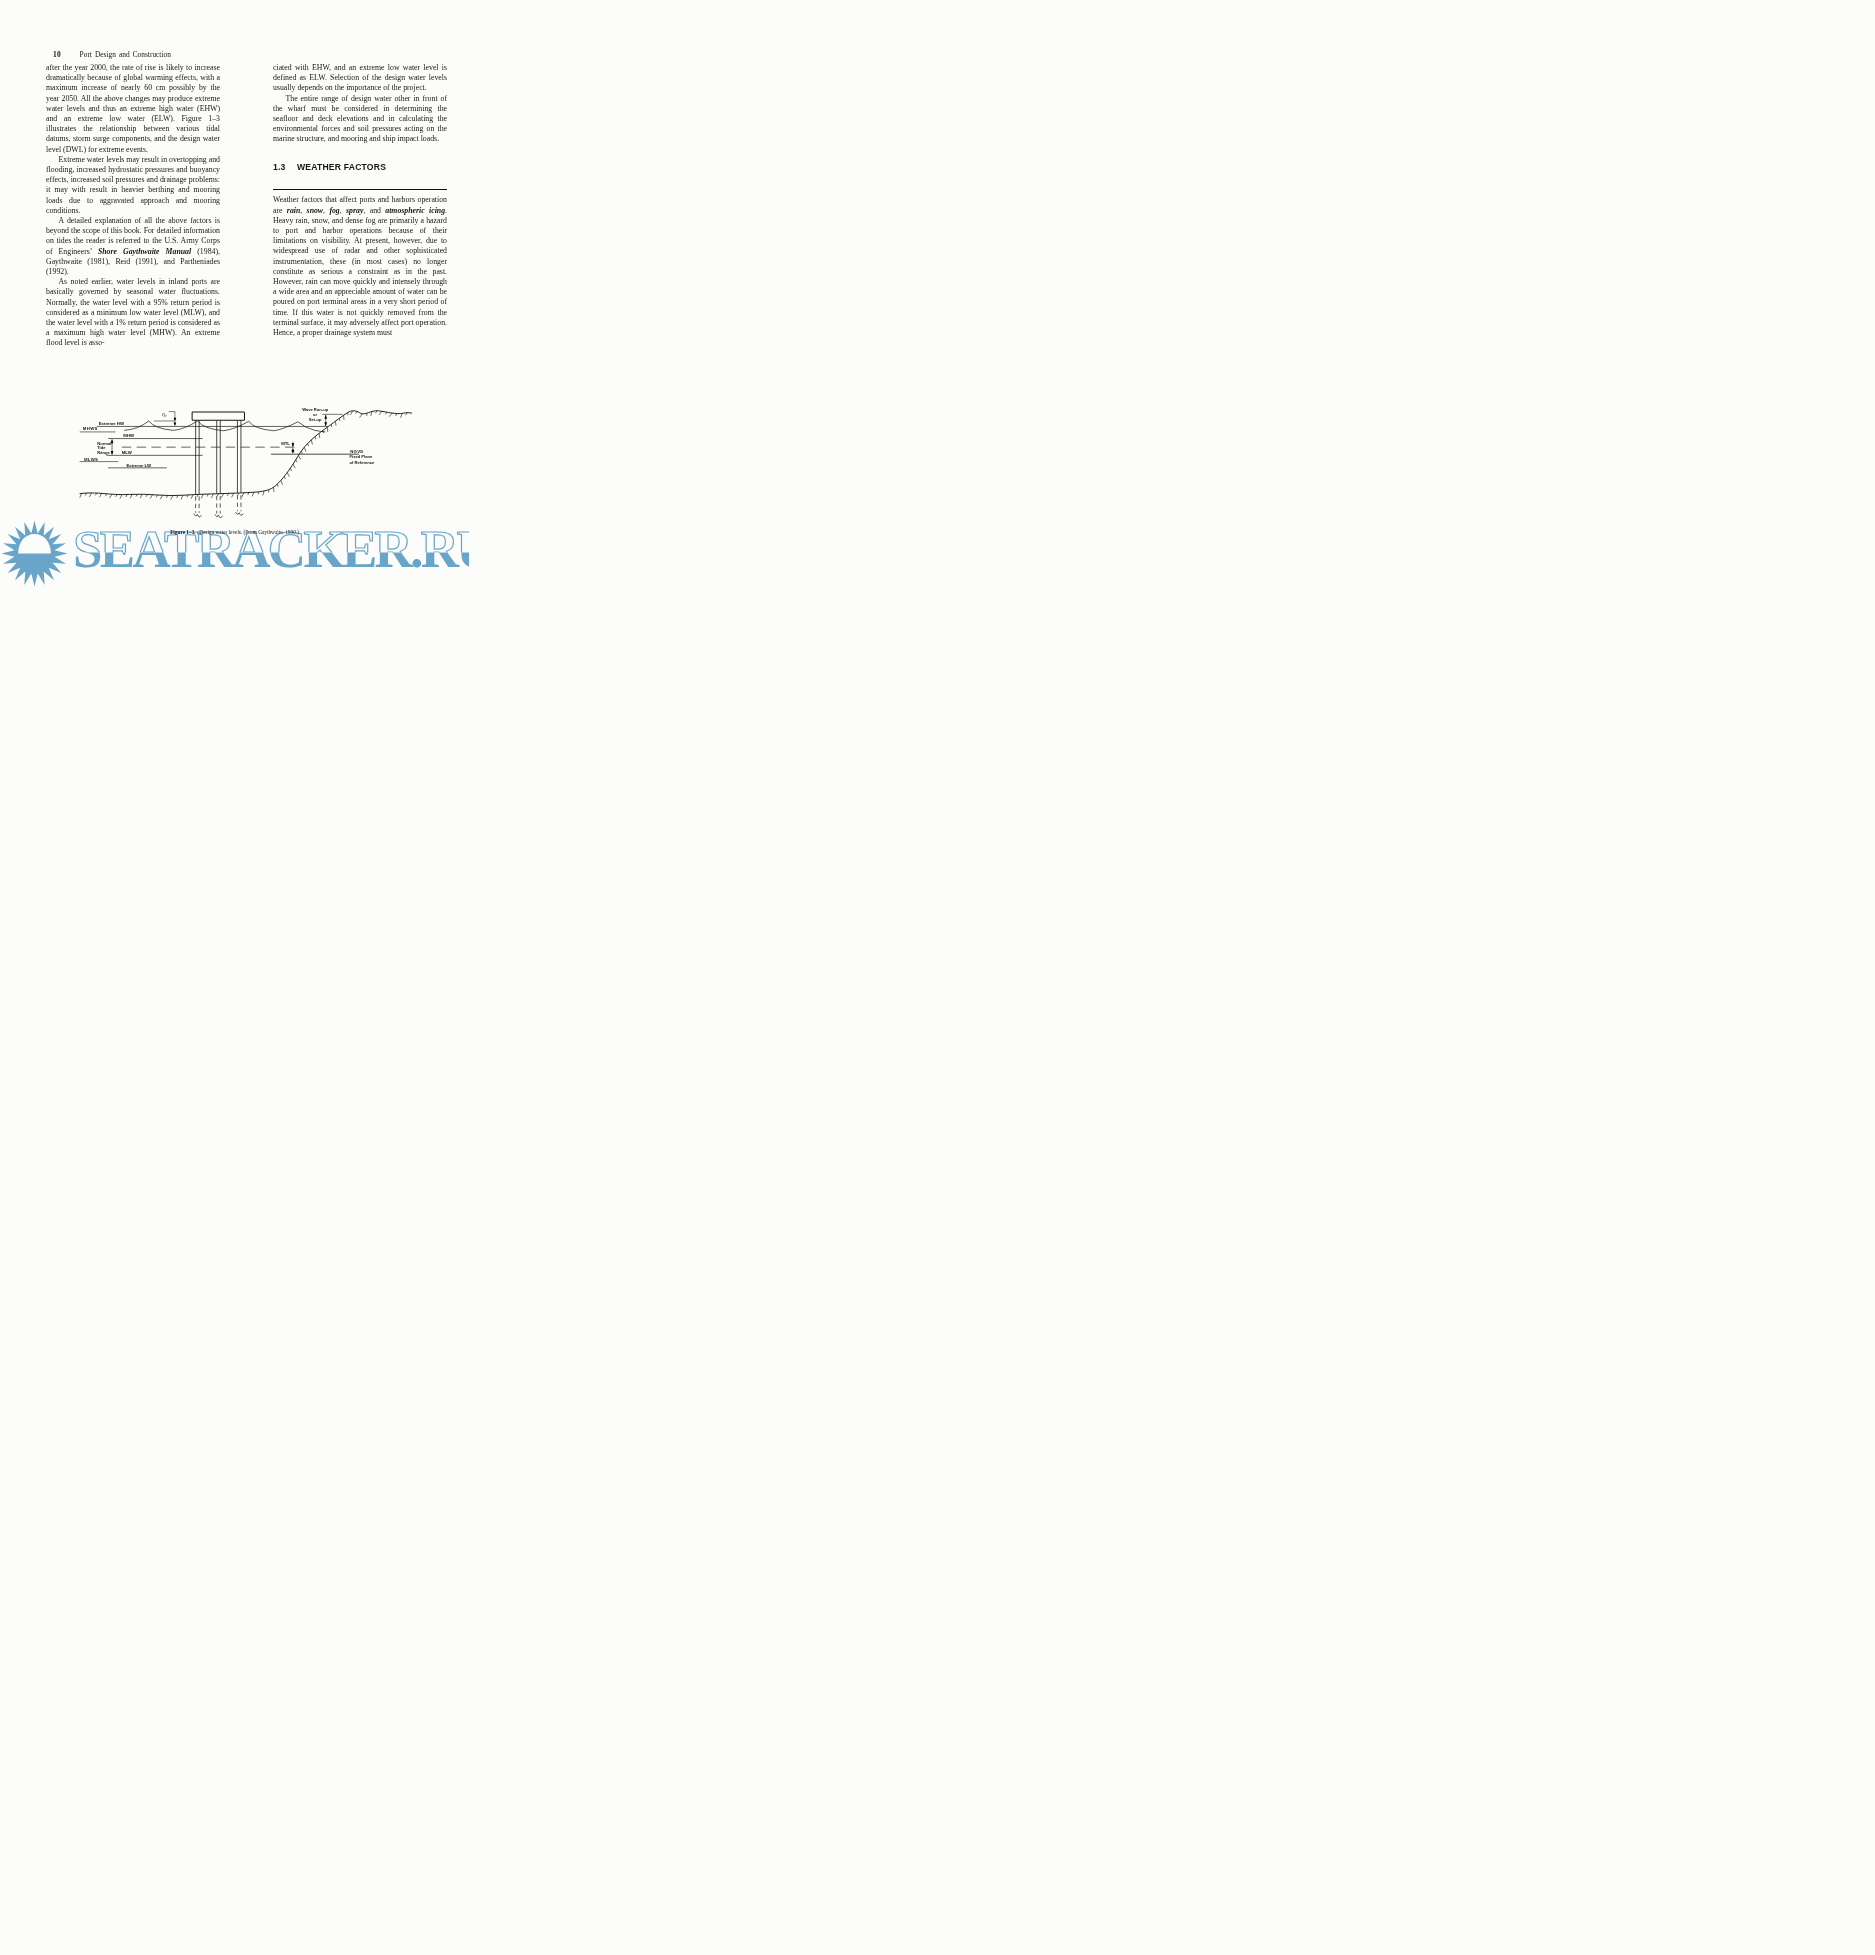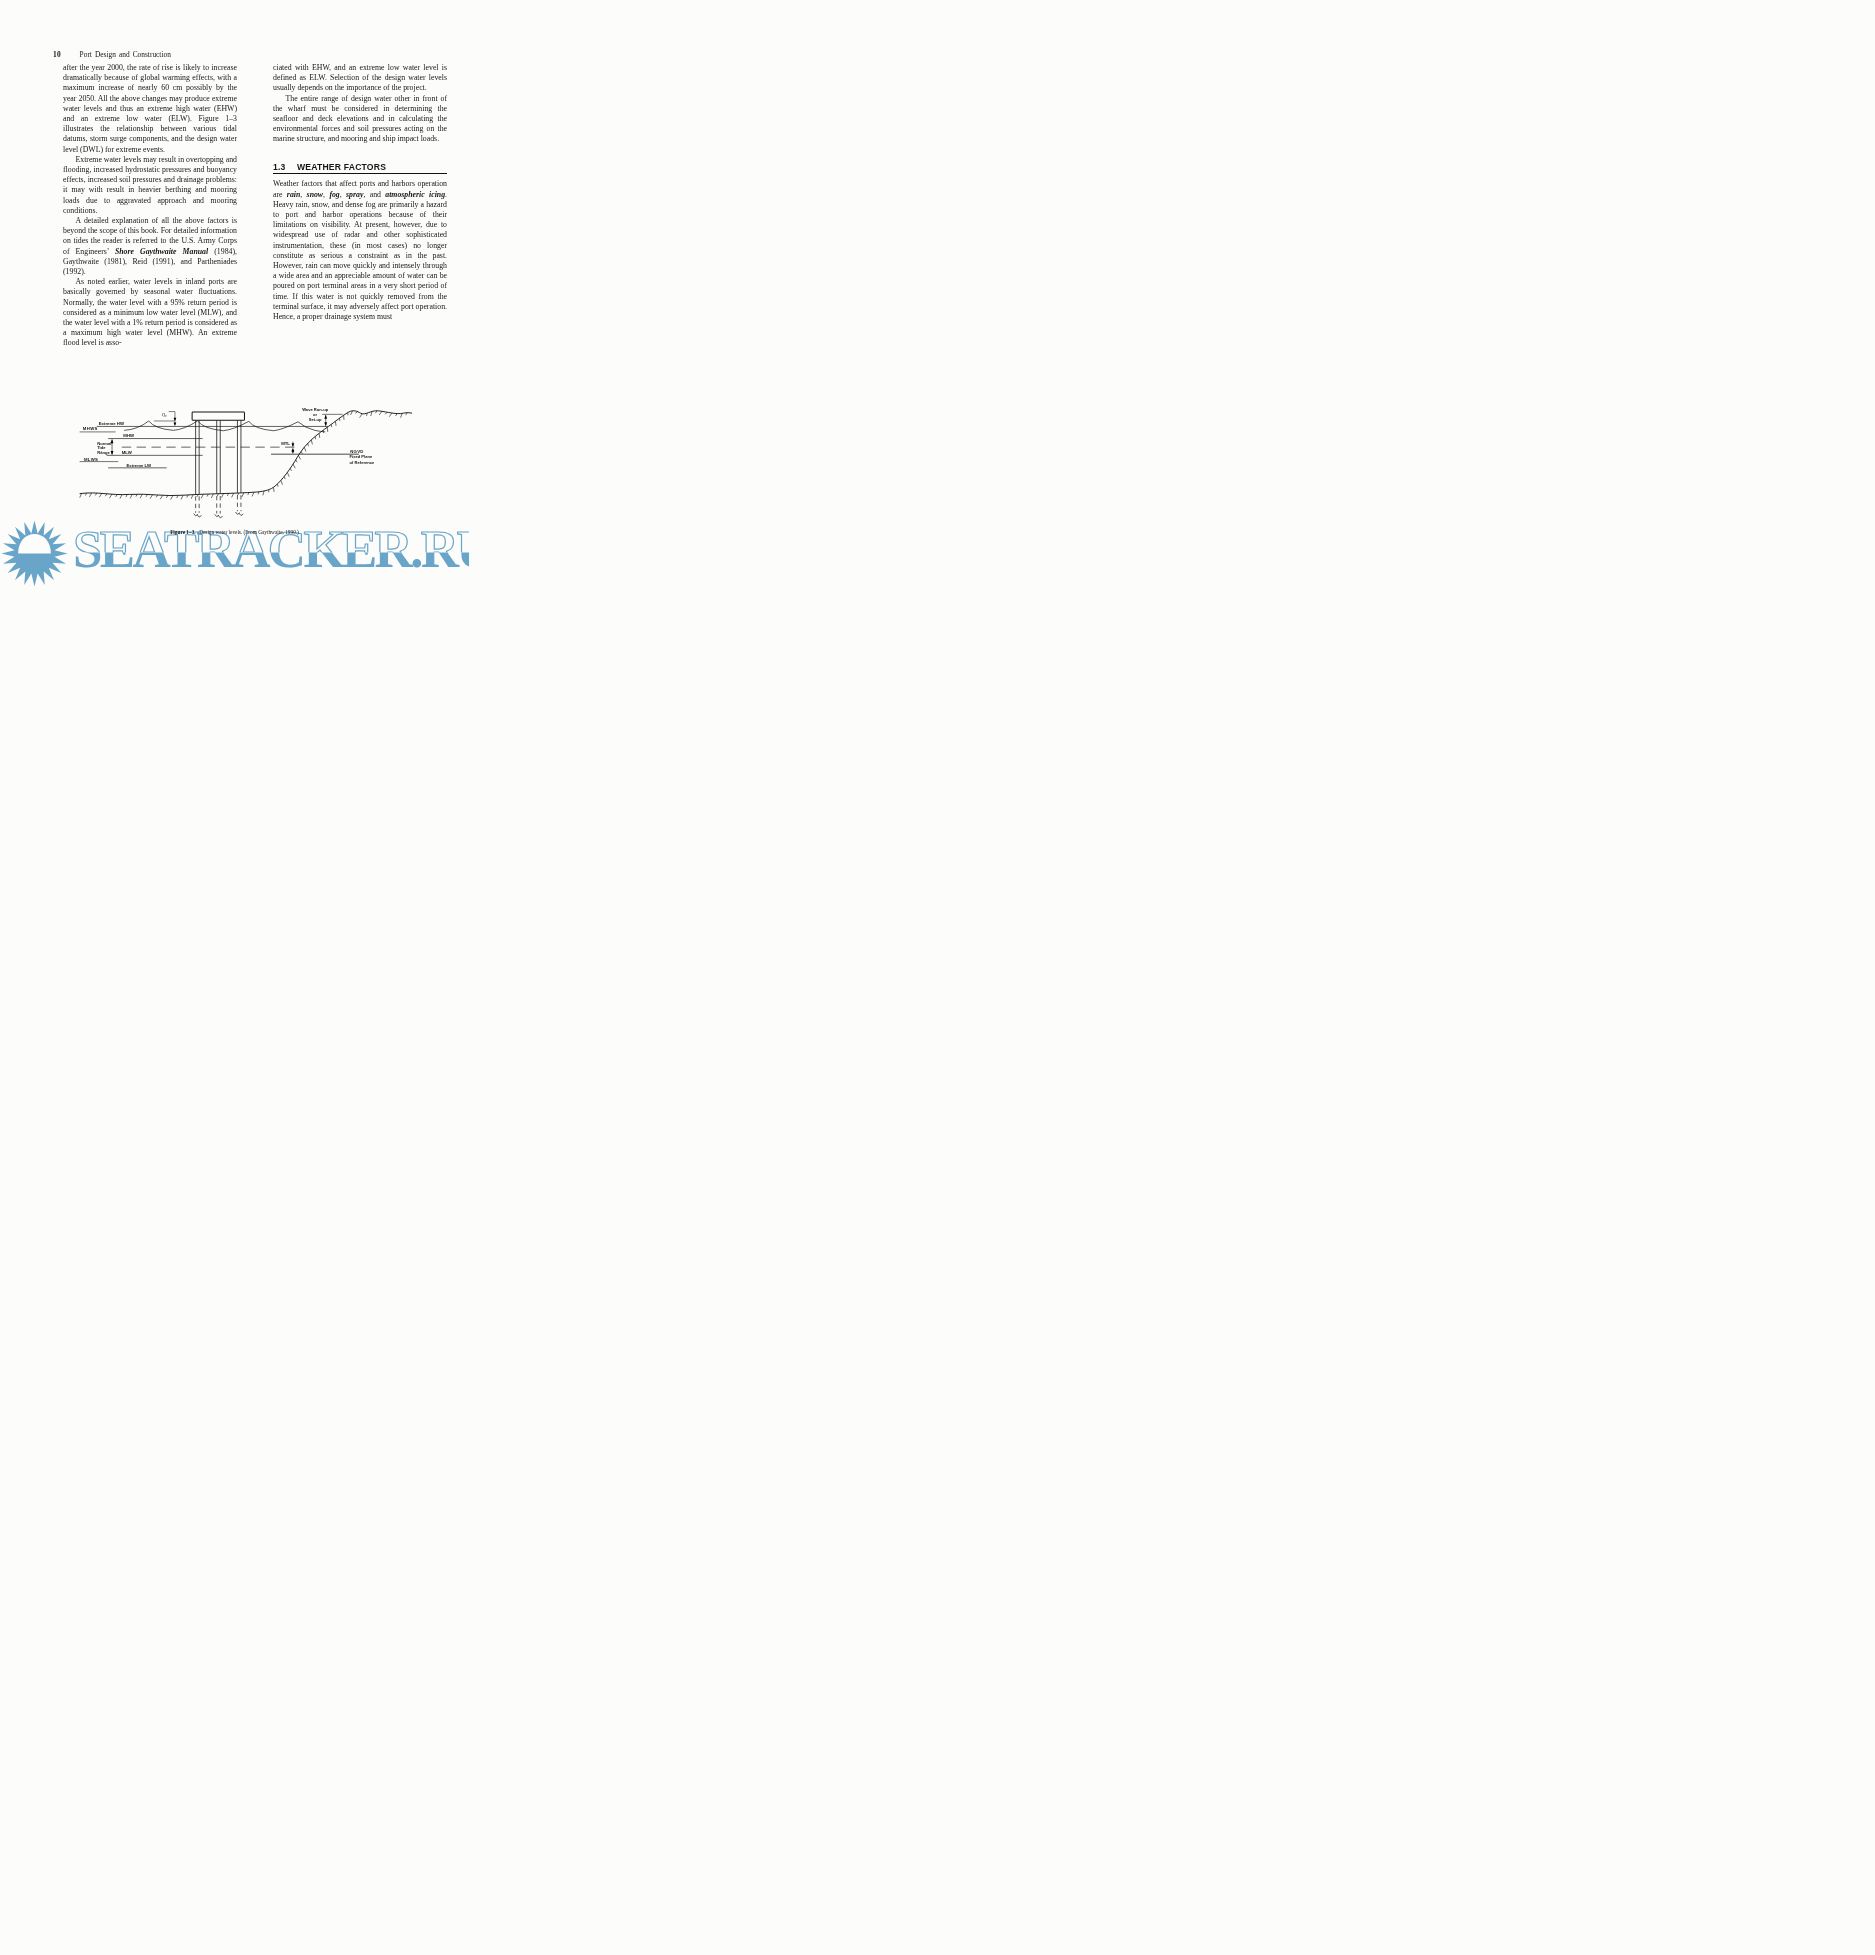--- a/index.html
+++ b/index.html
@@ -9,29 +9,29 @@
     font-family:"Liberation Serif","DejaVu Serif",serif;
   }
   
   .page-header{position:absolute;left:53px;top:50px;font-size:7.4px;white-space:nowrap;}
   .page-header .pagenum{font-weight:bold;letter-spacing:0.4px;}
   .page-header .booktitle{margin-left:18.4px;word-spacing:1.2px;}
   
   .col{position:absolute;top:63px;font-size:7.8px;line-height:10.2px;text-align:justify;}
   .col p{margin:0;}
   .col p.indent{text-indent:1.6em;}
-  #left-col{left:63px;width:174px;}
+  #left-col{left:46px;width:174px;}
   #right-col{left:248px;width:174px;margin-left:25px;}
   .col em{font-style:italic;font-weight:bold;}
   
   .section-heading{
     margin:17px 0 5.5px 0;
     font-family:"Liberation Sans","DejaVu Sans",sans-serif;
     font-weight:bold;font-size:8.6px;letter-spacing:0.2px;
-    border-bottom:1.6px solid #121212;padding-bottom:1px;
+    border-bottom:1.6px solid #121212;padding-bottom:17px;
     white-space:nowrap;
   }
   .section-heading .secnum{display:inline-block;min-width:24px;}
   
   #figure-svg{position:absolute;left:0;top:403px;}
   #figure-svg text{fill:#151515;font-family:"Liberation Sans","DejaVu Sans",sans-serif;font-size:11px;font-weight:600;}
   #figure-svg text.small{font-size:10.5px;}
   #figure-svg .ln{stroke:#161616;fill:none;}
   .figure-caption{
     position:absolute;left:0;top:529px;width:100%;

